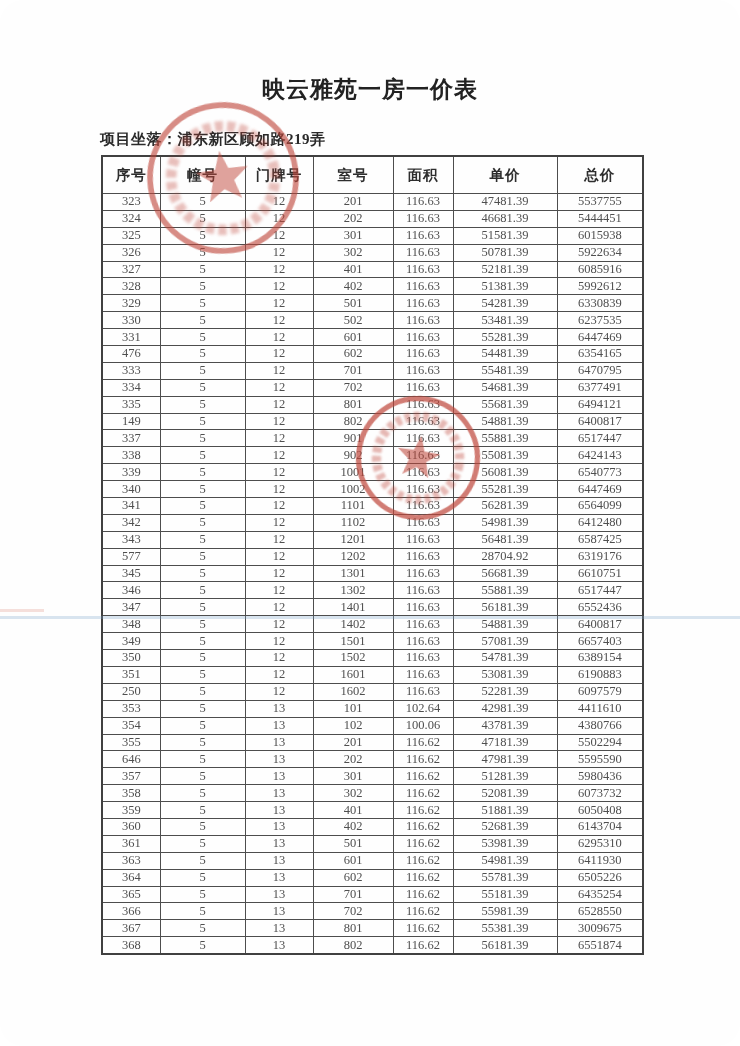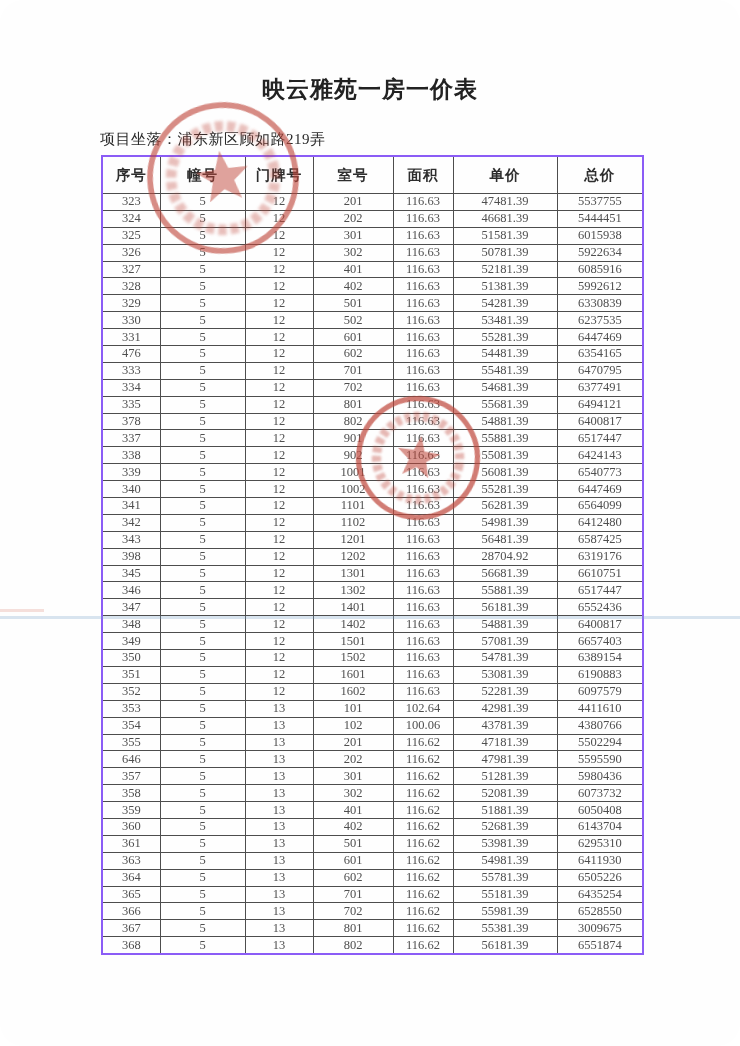--- a/index.html
+++ b/index.html
@@ -25,32 +25,32 @@
     font-size: 23px;
     font-weight: bold;
     color: #222222;
     letter-spacing: 1px;
   }
   .location {
     position: absolute;
     top: 130px;
     left: 100px;
     font-size: 15px;
-    font-weight: normal;
+    font-weight: bold;
     color: #2a2a2a;
     letter-spacing: 0.5px;
   }
   table.price-table {
     position: absolute;
     left: 101px;
     top: 155px;
     width: 541px;
     border-collapse: collapse;
     table-layout: fixed;
-    border: 2px solid #8b5cf6;
+    border: 2px solid #404040;
   }
   .price-table th, .price-table td {
     border: 1px solid #4d4d4d;
     text-align: center;
     vertical-align: middle;
     padding: 0;
     overflow: hidden;
     white-space: nowrap;
   }
   .price-table th {
@@ -247,21 +247,21 @@
         <tr>
           <td>335</td>
           <td>5</td>
           <td>12</td>
           <td>801</td>
           <td>116.63</td>
           <td>55681.39</td>
           <td>6494121</td>
         </tr>
         <tr>
-          <td>378</td>
+          <td>149</td>
           <td>5</td>
           <td>12</td>
           <td>802</td>
           <td>116.63</td>
           <td>54881.39</td>
           <td>6400817</td>
         </tr>
         <tr>
           <td>337</td>
           <td>5</td>
@@ -319,21 +319,21 @@
         <tr>
           <td>343</td>
           <td>5</td>
           <td>12</td>
           <td>1201</td>
           <td>116.63</td>
           <td>56481.39</td>
           <td>6587425</td>
         </tr>
         <tr>
-          <td>398</td>
+          <td>577</td>
           <td>5</td>
           <td>12</td>
           <td>1202</td>
           <td>116.63</td>
           <td>28704.92</td>
           <td>6319176</td>
         </tr>
         <tr>
           <td>345</td>
           <td>5</td>
@@ -391,21 +391,21 @@
         <tr>
           <td>351</td>
           <td>5</td>
           <td>12</td>
           <td>1601</td>
           <td>116.63</td>
           <td>53081.39</td>
           <td>6190883</td>
         </tr>
         <tr>
-          <td>352</td>
+          <td>250</td>
           <td>5</td>
           <td>12</td>
           <td>1602</td>
           <td>116.63</td>
           <td>52281.39</td>
           <td>6097579</td>
         </tr>
         <tr>
           <td>353</td>
           <td>5</td>

